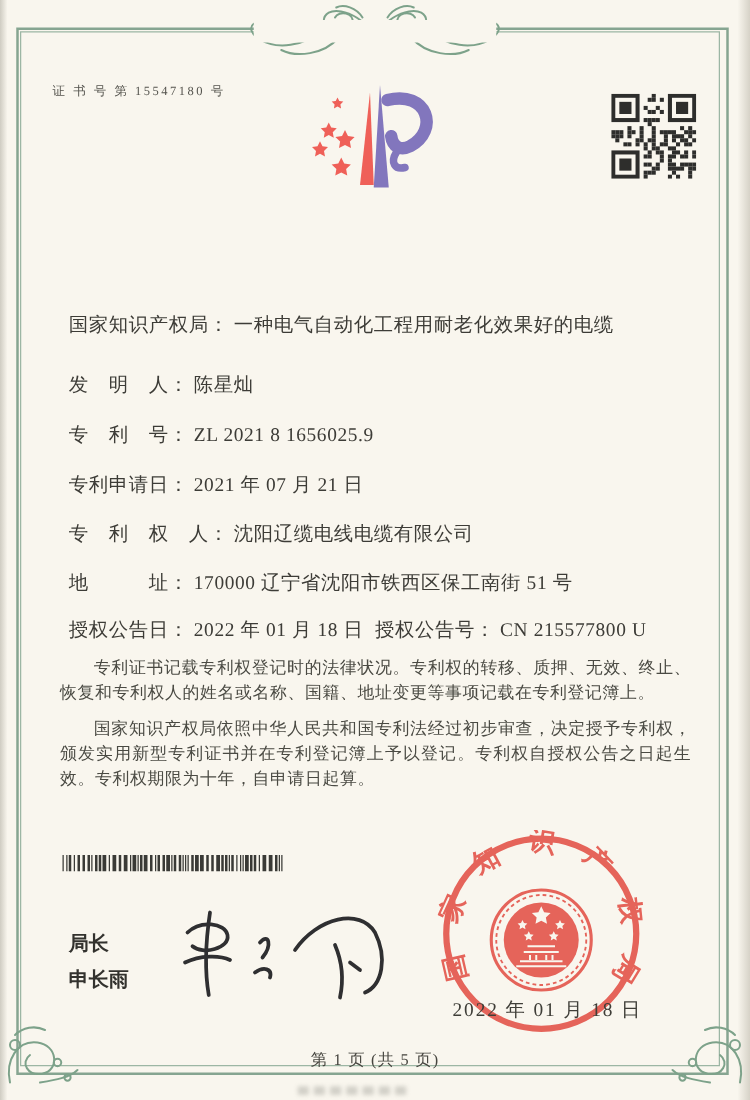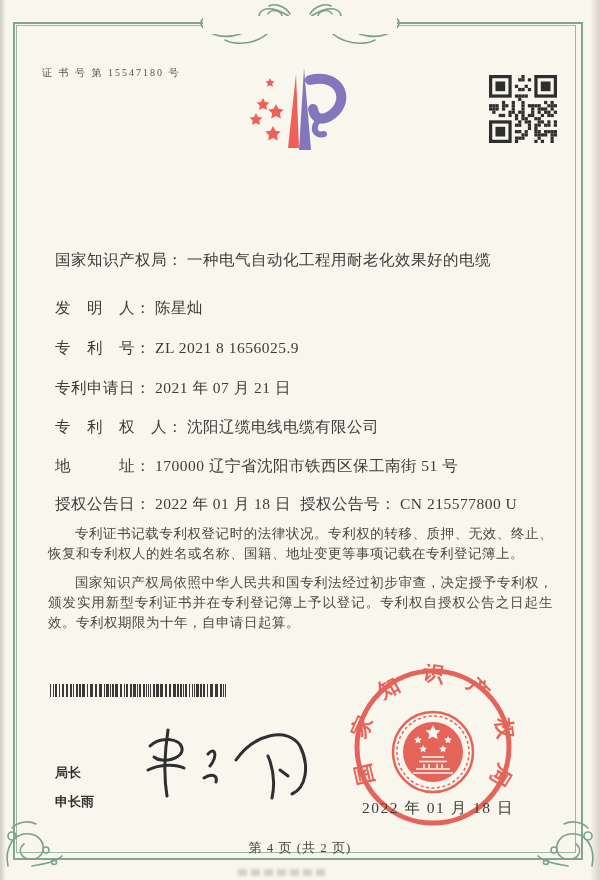--- a/index.html
+++ b/index.html
@@ -20,21 +20,21 @@
   .title{position:absolute;left:0;top:172px;width:600px;text-align:center;font-size:38px;font-weight:600;letter-spacing:13px;color:#2e2e2c;}
   .fields{position:absolute;left:55px;top:0;width:510px;}
   .field{position:absolute;font-size:15.5px;color:#3d3c37;letter-spacing:0.5px;white-space:nowrap;}
   .field .lab{color:#3d3c37;}
   .field .val{margin-left:4px;}
   .grant-no{position:absolute;left:245px;top:0;}
   .paras{position:absolute;left:48px;top:524px;width:505px;font-size:13.5px;line-height:20px;color:#4a4a43;}
   .paras p{margin:0 0 9px 0;text-indent:2em;text-align:justify;letter-spacing:0.5px;}
   .barcode{position:absolute;left:50px;top:684px;width:178px;height:13px;}
   .barcode i{position:absolute;top:0;bottom:0;background:#3a3a36;}
-  .signer{position:absolute;left:55px;top:742px;font-size:13px;font-weight:600;color:#33322e;line-height:29px;font-family:Liberation Serif, serif;margin-top:16px;}
+  .signer{position:absolute;left:55px;top:742px;font-size:16px;font-weight:600;color:#33322e;line-height:29px;font-family:Liberation Mono, monospace;}
   .signature{position:absolute;left:128px;top:718px;width:205px;height:92px;}
   .seal{position:absolute;left:350px;top:664px;width:166px;height:166px;opacity:0.92;}
   .seal-date{position:absolute;left:362px;top:798px;font-size:15.5px;letter-spacing:1.5px;color:#3f3e38;z-index:5;}
   .footer{position:absolute;left:0;top:839px;width:600px;text-align:center;font-size:13px;color:#46453f;letter-spacing:1px;}
   .smudge{position:absolute;left:238px;top:868px;width:130px;height:10px;filter:blur(1.5px);opacity:0.35;font-size:9px;color:#777;letter-spacing:3px;overflow:hidden;}
   .smudge b{display:inline-block;width:9px;height:7px;background:#8a8a82;margin-right:4px;}
 </style>
 </head>
 <body>
 
@@ -363,19 +363,19 @@
         <path d="M69,97.5 h28"></path>
         <path d="M74,100 v4 M79,100 v4 M87,100 v4 M92,100 v4"></path>
         <path d="M66,105 h34"></path>
         <path d="M63,109 h40"></path>
       </g>
     </g>
   </svg>
 
   <div class="seal-date">2022 年 01 月 18 日</div>
 
-  <div class="footer">第 4 页 (共 2 页)</div>
+  <div class="footer">第 1 页 (共 5 页)</div>
 
   <div class="smudge">
     <b></b><b></b><b></b><b></b><b></b><b></b><b></b>
   </div>
 
 </div>
 
 </body></html>

